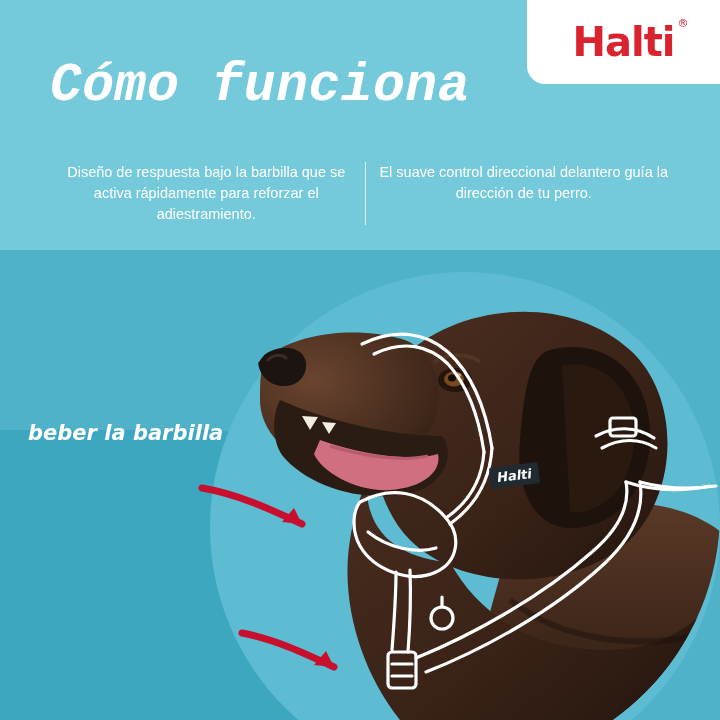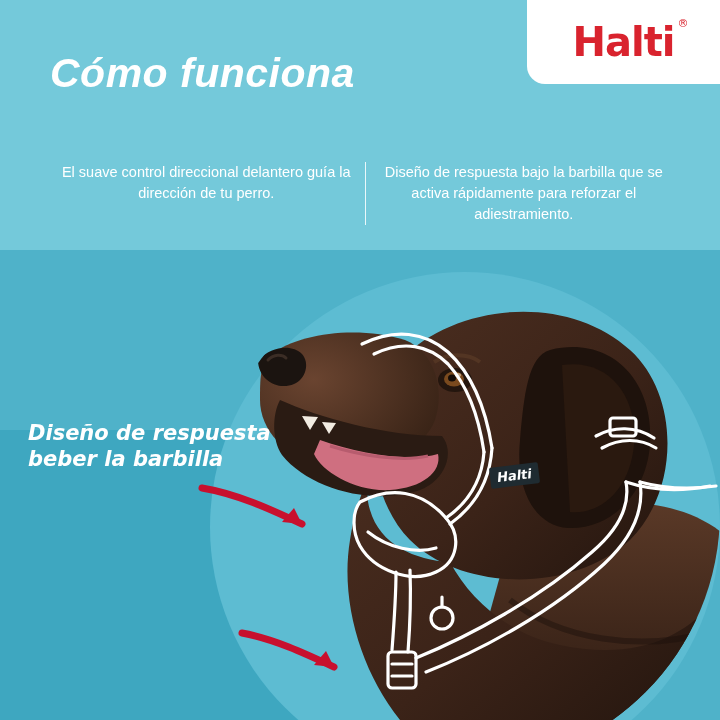--- a/index.html
+++ b/index.html
@@ -73,24 +73,24 @@
     position: absolute;
     top: -2px;
     right: -13px;
     font-size: 11px;
     font-weight: normal;
   }
 
   
   .headline {
     position: absolute;
-    left: 50px; top: 50px;
-    color: #ffffff;
-    font-family: Liberation Sans, sans-serif;
-    font-size: 41px;
+    left: 50px; top: 56px;
+    color: #ffffff;
+    font-family: Liberation Mono, monospace;
+    font-size: 53px;
     font-weight: bold;
     font-style: italic;
     letter-spacing: 0.5px;
   }
   .subheadline {
     position: absolute;
     left: 50px; top: 113px;
     color: #ffffff;
     font-size: 19px;
     letter-spacing: 0.1px;
@@ -279,26 +279,25 @@
 
   <div class="logo-box">
     <div class="logo-text">
       <span>Halti</span><span class="logo-reg">®</span>
     </div>
   </div>
 
   <div class="headline">Cómo funciona</div>
 
   <div class="cols">
+    <div class="col">Diseño de respuesta bajo la barbilla que se activa rápidamente para reforzar el adiestramiento.</div>
     <div class="col">El suave control direccional delantero guía la dirección de tu perro.</div>
-    <div class="col">Diseño de respuesta bajo la barbilla que se activa rápidamente para reforzar el adiestramiento.</div>
   </div>
 
   <div class="callout callout-1">
-    <div>Diseño de respuesta</div>
     <div>beber la barbilla</div>
   </div>
   <svg class="arrow-svg arrow-1" width="130" height="60" viewBox="0 0 130 60" xmlns="http://www.w3.org/2000/svg">
     <path d="M4 8 C40 14 74 30 104 44" stroke="#c8102e" stroke-width="7" fill="none" stroke-linecap="round"></path>
     <path d="M104 44 L84 42 L96 28 Z" fill="#c8102e"></path>
   </svg>
 
   <svg class="arrow-svg arrow-2" width="120" height="56" viewBox="0 0 120 56" xmlns="http://www.w3.org/2000/svg">
     <path d="M4 6 C36 12 66 26 96 40" stroke="#c8102e" stroke-width="7" fill="none" stroke-linecap="round"></path>
     <path d="M96 40 L76 38 L88 24 Z" fill="#c8102e"></path>

